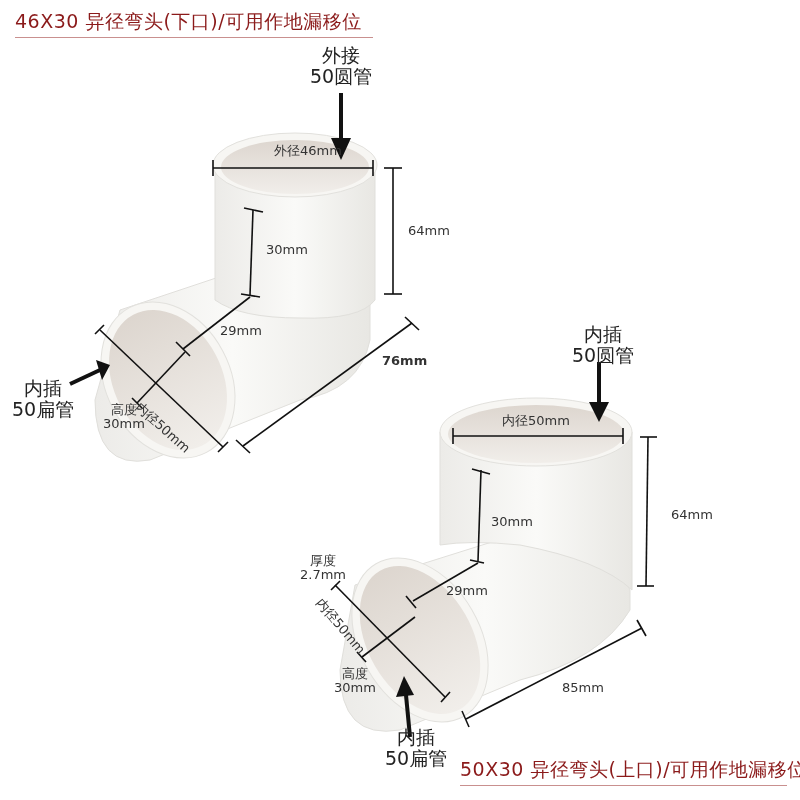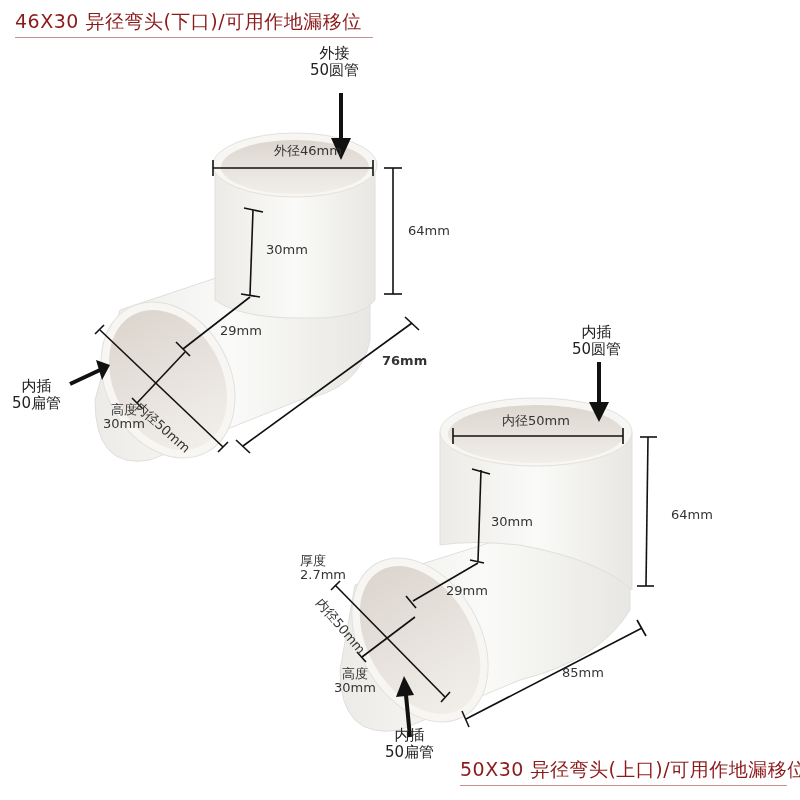--- a/index.html
+++ b/index.html
@@ -1,20 +1,20 @@
 <!DOCTYPE html>
 <html><head>
 <meta charset="utf-8">
 <style>
   html,body{margin:0;padding:0;background:#fff;}
   #canvas{position:relative;width:800px;height:800px;overflow:hidden;background:#ffffff;font-family:"DejaVu Sans","Liberation Sans",sans-serif;color:#333;}
   .title{position:absolute;font-size:19px;color:#8b1a1a;white-space:nowrap;letter-spacing:0.5px;}
   .title-underline{position:absolute;height:1px;background:#c9908f;}
   .lbl{position:absolute;font-size:13px;color:#333;white-space:nowrap;line-height:1.05;}
-  .big{position:absolute;font-size:15px;color:#222;text-align:center;line-height:1.1;white-space:nowrap;}
+  .big{position:absolute;font-size:19px;color:#222;text-align:center;line-height:1.1;white-space:nowrap;}
   svg{position:absolute;left:0;top:0;}
 </style>
 </head>
 <body>
 
 <div id="canvas">
 
   <svg width="800" height="800">
     <defs>
       <linearGradient id="inner" x1="0" y1="0" x2="0" y2="1">
@@ -136,23 +136,23 @@
     <div>50圆管</div>
   </div>
   <div class="big" style="left:385px;top:727px;">
     <div>内插</div>
     <div>50扁管</div>
   </div>
   <div class="lbl" style="left:502px;top:414px;">内径50mm</div>
   <div class="lbl" style="left:671px;top:508px;">64mm</div>
   <div class="lbl" style="left:491px;top:515px;">30mm</div>
   <div class="lbl" style="left:446px;top:584px;">29mm</div>
-  <div class="lbl" style="left:562px;top:666px;">85mm</div>
+  <div class="lbl" style="left:562px;top:681px;">85mm</div>
   <div class="lbl" style="left:324px;top:596px;transform:rotate(50deg);transform-origin:left top;">内径50mm</div>
-  <div class="lbl" style="left:300px;top:554px;text-align:left;">
+  <div class="lbl" style="left:300px;top:554px;text-align:center;">
     <div>厚度</div>
     <div>2.7mm</div>
   </div>
   <div class="lbl" style="left:334px;top:667px;text-align:center;">
     <div>高度</div>
     <div>30mm</div>
   </div>
 </div>
 
 </body></html>

